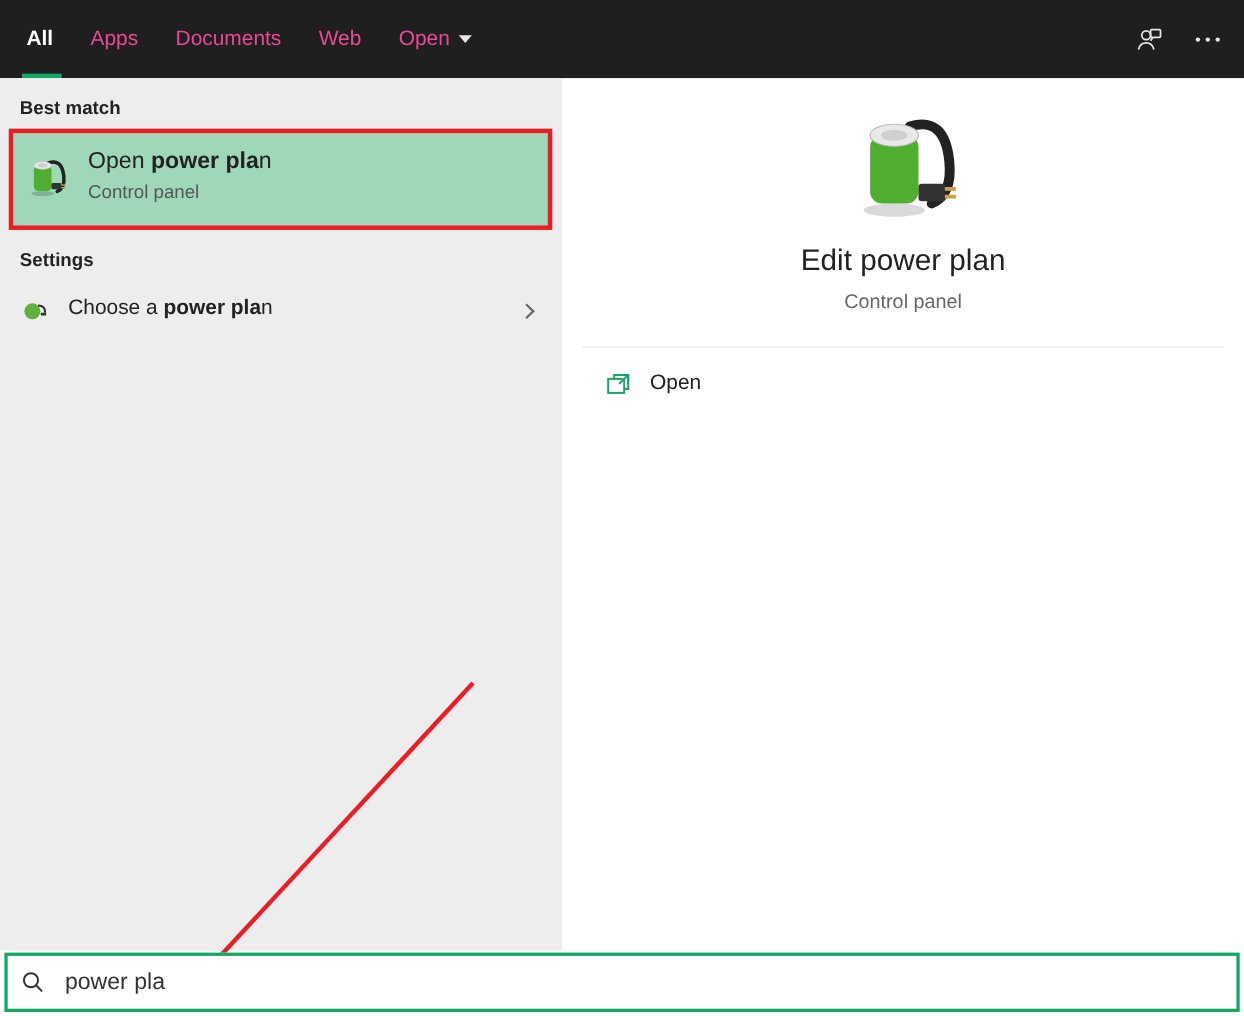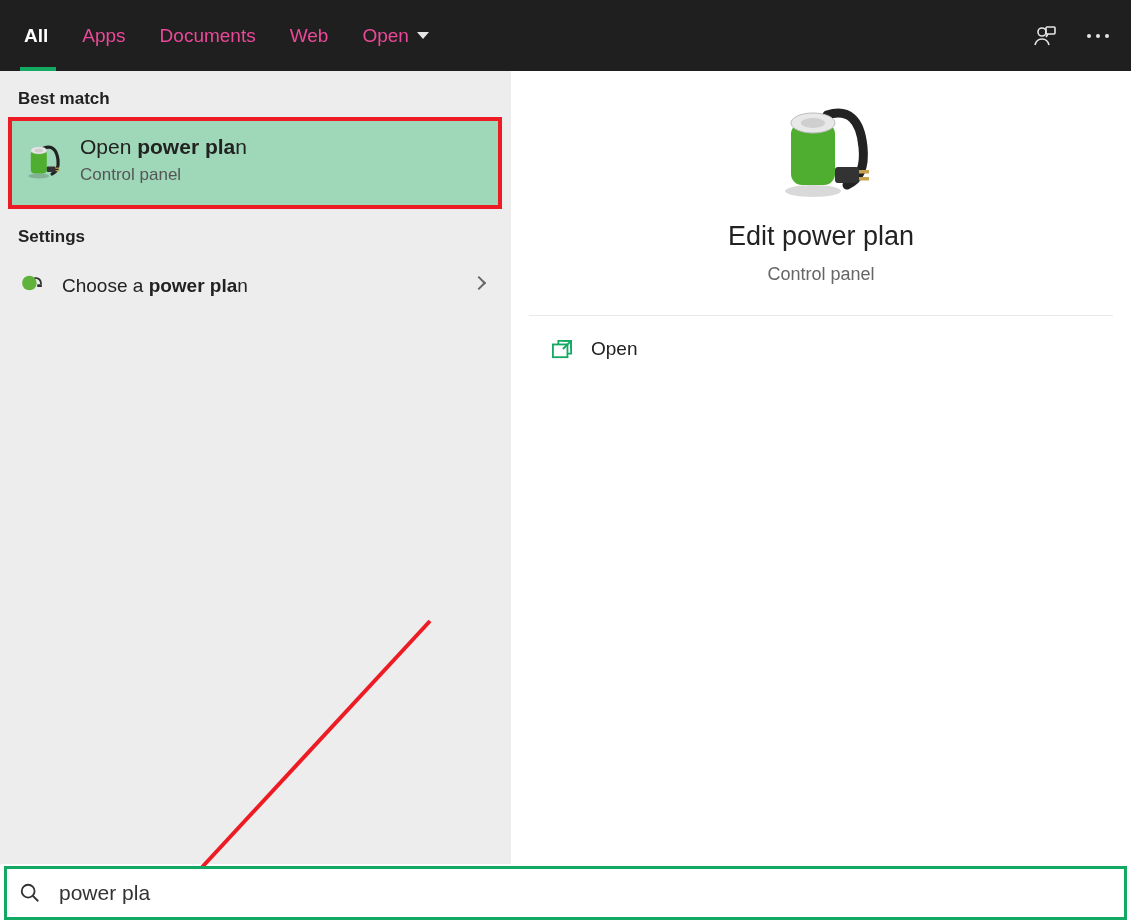--- a/index.html
+++ b/index.html
@@ -76,21 +76,21 @@
     padding: 14px 14px 20px 10px;
     position: relative;
   }
   .bm-icon { width: 40px; height: 40px; margin-right: 18px; position: relative; }
   .bm-text .title { font-size: 21px; color: #222; white-space: pre; }
   .bm-text .title .bold { font-weight: 600; }
   .bm-text .sub { font-size: 17px; color: #555; margin-top: 6px; }
 
   .row {
     display: flex;
-    align-items: flex-end;
+    align-items: flex-start;
     padding: 14px 20px 14px 18px;
     position: relative;
   }
   .row-icon { width: 28px; height: 28px; margin-right: 16px; display:flex; align-items:center; justify-content:center; }
   .row-text { font-size: 19px; color: #222; white-space: pre; }
   .row-text .bold { font-weight: 600; }
   .row-text .dim { color: #7a7a7a; }
   .chevron {
     position: absolute; right: 26px; top: 50%; transform: translateY(-50%);
     width: 10px; height: 10px;

